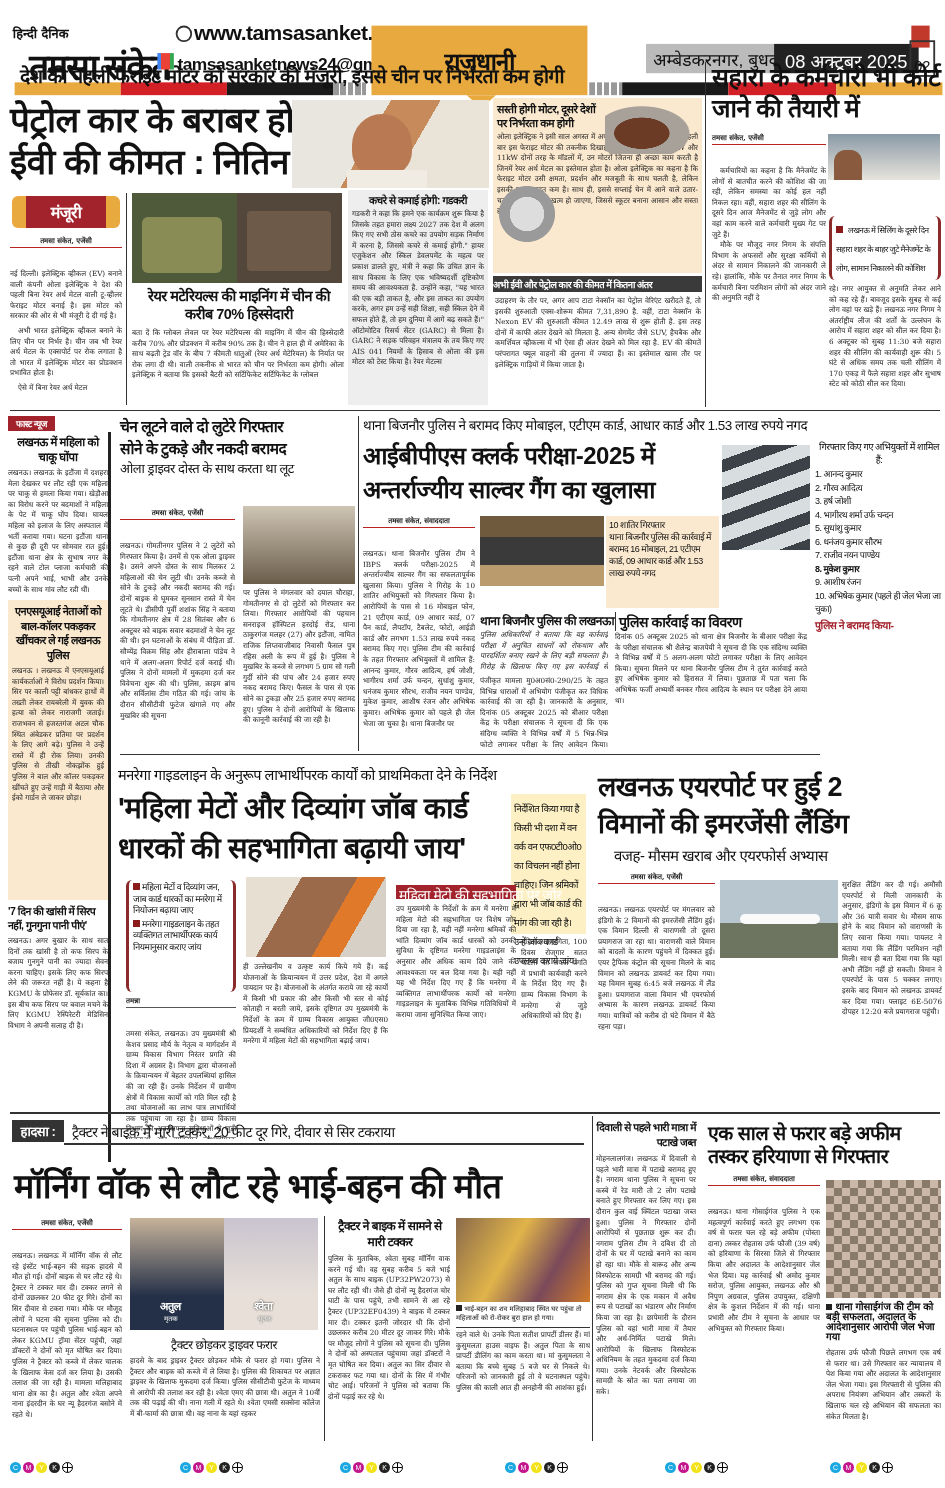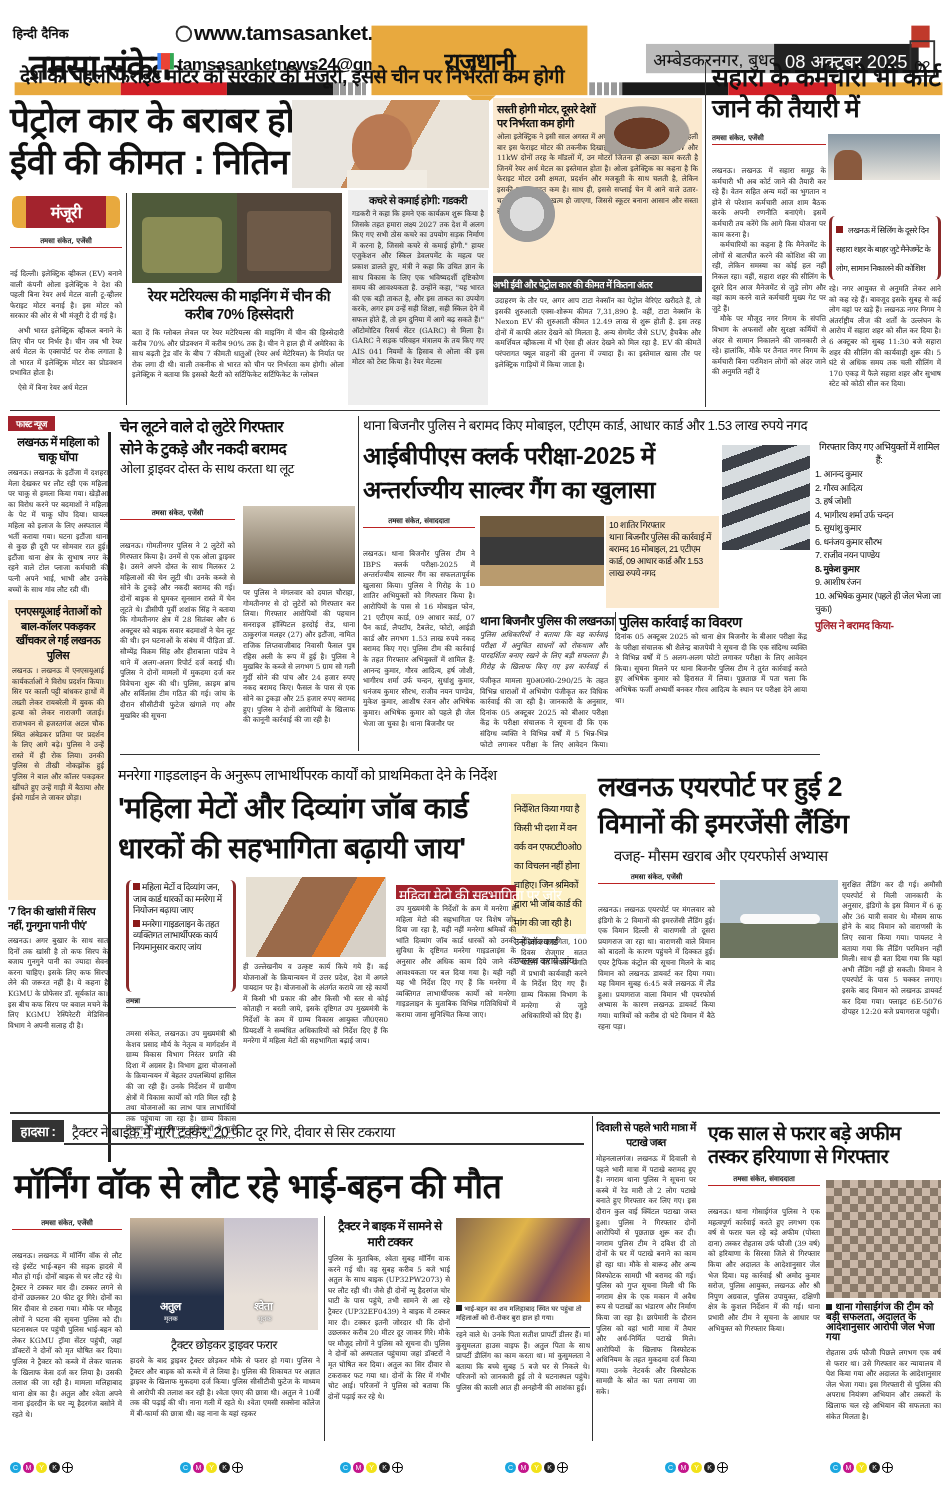--- a/index.html
+++ b/index.html
@@ -95,21 +95,20 @@
 </div>
 <div class="abs" data-name="price-heading" style="left:493px;top:276px;width:209px;height:16px;background:#3a3a3a;display:flex;align-items:center;padding-left:0">
   <span class="hl" style="color:#fff;font-size:9.5px;white-space:nowrap">अभी ईवी और पेट्रोल कार की कीमत में कितना अंतर</span>
 </div>
 <div class="abs body" data-name="price-body" style="left:495px;top:296px;width:206px;height:112px">उदाहरण के तौर पर, अगर आप टाटा नेक्सॉन का पेट्रोल वेरिएंट खरीदते हैं, तो इसकी शुरुआती एक्स-शोरूम कीमत 7,31,890 है. वहीं, टाटा नेक्सॉन के Nexon EV की शुरुआती कीमत 12.49 लाख से शुरू होती है. इस तरह दोनों में काफी अंतर देखने को मिलता है. अन्य सेगमेंट जैसे SUV, हैचबैक और कमर्शियल व्हीकल्स में भी ऐसा ही अंतर देखने को मिल रहा है. EV की कीमतें परंपरागत फ्यूल वाहनों की तुलना में ज्यादा हैं। का इस्तेमाल खास तौर पर इलेक्ट्रिक गाड़ियों में किया जाता है।</div>
 
 <div class="vline" data-name="column-divider" style="left:705px;top:62px;height:345px"></div>
 <div class="abs hl" data-name="sahara-headline" style="left:712px;top:62px;width:230px;font-size:25px;line-height:31px">सहारा के कर्मचारी भी कोर्ट जाने की तैयारी में</div>
 <div class="abs" data-name="sahara-text-col" style="left:712px;top:133px;width:114px">
   <div class="byline" data-name="byline">तमसा संकेत, एजेंसी</div>
-  <div class="body" data-name="article-body">लखनऊ। लखनऊ में सहारा समूह के कर्मचारी भी अब कोर्ट जाने की तैयारी कर रहे हैं। वेतन सहित अन्य मदों का भुगतान न होने से परेशान कर्मचारी आज शाम बैठक करके अपनी रणनीति बनाएंगे। इसमें कर्मचारी तय करेंगे कि आगे किस योजना पर काम करना है।</div>
   <div class="body" data-name="article-body" style="text-indent:8px">कर्मचारियों का कहना है कि मैनेजमेंट के लोगों से बातचीत करने की कोशिश की जा रही, लेकिन समस्या का कोई हल नहीं निकल रहा। वहीं, सहारा शहर की सीलिंग के दूसरे दिन आज मैनेजमेंट से जुड़े लोग और वहां काम करने वाले कर्मचारी मुख्य गेट पर जुटे हैं।</div>
   <div class="body" data-name="article-body" style="text-indent:8px;height:118px">मौके पर मौजूद नगर निगम के संपत्ति विभाग के अफसरों और सुरक्षा कर्मियों से अंदर से सामान निकालने की जानकारी ले रहे। हालांकि, मौके पर तैनात नगर निगम के कर्मचारी बिना परमिशन लोगों को अंदर जाने की अनुमति नहीं दे</div>
 </div>
 <div class="abs photo" data-name="sahara-photo" style="left:828px;top:134px;width:112px;height:46px;background:linear-gradient(#8a9aa6,#e7e4dd)">
   <div style="position:absolute;left:6px;top:16px;width:28px;height:30px;background:#8a5a3e;border-radius:40% 40% 0 0"></div>
 </div>
 <div class="abs" data-name="sahara-highlight" style="left:829px;top:216px;width:112px;height:64px;border-left:3px solid #8b2a2a;border-right:3px solid #8b2a2a;border-radius:6px;padding:2px 4px">
   <span style="display:inline-block;width:7px;height:7px;background:#8b1a1a" data-name="bullet-icon"></span>
   <span class="hl" style="font-size:8.2px;line-height:11px;font-weight:normal">लखनऊ में सिलिंग के दूसरे दिन सहारा शहर के बाहर जुटे मैनेजमेंट के लोग, सामान निकालने की कोशिश</span>
 </div>
@@ -249,21 +248,21 @@
 <div class="abs hl" data-name="accident-subheading" style="left:330px;top:1218px;width:120px;text-align:center;font-size:12px;line-height:16px">ट्रैक्टर ने बाइक में सामने से मारी टक्कर</div>
 <div class="abs body" data-name="accident-col3" style="left:328px;top:1254px;width:122px;height:186px">पुलिस के मुताबिक, श्वेता सुबह मॉर्निंग वाक करने गई थी। वह सुबह करीब 5 बजे भाई अतुल के साथ बाइक (UP32PW2073) से घर लौट रही थी। जैसे ही दोनों न्यू हैदरगंज चोर घाटी के पास पहुंचे, तभी सामने से आ रहे ट्रैक्टर (UP32EF0439) ने बाइक में टक्कर मार दी। टक्कर इतनी जोरदार थी कि दोनों उछलकर करीब 20 मीटर दूर जाकर गिरे। मौके पर मौजूद लोगों ने पुलिस को सूचना दी। पुलिस ने दोनों को अस्पताल पहुंचाया जहां डॉक्टरों ने मृत घोषित कर दिया। अतुल का सिर दीवार से टकराकर फट गया था। दोनों के सिर में गंभीर चोट आई। परिजनों ने पुलिस को बताया कि दोनों पढ़ाई कर रहे थे।</div>
 <div class="abs photo" data-name="crowd-photo" style="left:456px;top:1218px;width:134px;height:84px;background:linear-gradient(120deg,#8a6a4a,#e0b44a 40%,#7a4a5a 70%,#d07a2a)"></div>
 <div class="abs" data-name="crowd-caption" style="left:456px;top:1305px;width:134px;font-size:6.8px;line-height:9px;border-bottom:1px solid #333;padding-bottom:4px">
   <span data-name="bullet-icon" style="display:inline-block;width:6px;height:6px;background:#222"></span>
   <span>भाई-बहन का शव मलिहाबाद स्थित घर पहुंचा तो महिलाओं को रो-रोकर बुरा हाल हो गया।</span>
 </div>
 <div class="abs body" data-name="accident-col4" style="left:456px;top:1330px;width:134px;height:110px">रहने वाले थे। उनके पिता सतीश प्रापर्टी डीलर हैं। मां कुसुमलता हाउस वाइफ हैं। अतुल पिता के साथ प्रापर्टी डीलिंग का काम करता था। मां कुसुमलता ने बताया कि बच्चे सुबह 5 बजे घर से निकले थे। परिजनों को जानकारी हुई तो वे घटनास्थल पहुंचे। पुलिस की काली आत ही अनहोनी की आशंका हुई।</div>
 
 <div class="vline" data-name="column-divider" style="left:592px;top:1116px;height:325px"></div>
-<div class="abs hl" data-name="firecracker-headline" style="left:596px;top:1120px;width:100px;text-align:center;font-size:10.5px;line-height:15px">दिवाली से पहले भारी मात्रा में पटाखे जब्त</div>
+<div class="abs hl" data-name="firecracker-headline" style="left:596px;top:1120px;width:100px;text-align:right;font-size:10.5px;line-height:15px">दिवाली से पहले भारी मात्रा में पटाखे जब्त</div>
 <div class="abs body" data-name="firecracker-body" style="left:596px;top:1154px;width:100px;height:286px">मोहनलालगंज। लखनऊ में दिवाली से पहले भारी मात्रा में पटाखे बरामद हुए हैं। नगराम थाना पुलिस ने सूचना पर कस्बे में रेड मारी तो 2 लोग पटाखे बनाते हुए गिरफ्तार कर लिए गए। इस दौरान कुल वाई क्विंटल पटाखा जब्त हुआ। पुलिस ने गिरफ्तार दोनों आरोपियों से पूछताछ शुरू कर दी। नगराम पुलिस टीम ने दबिश दी तो दोनों के घर में पटाखे बनाने का काम हो रहा था। मौके से बारूद और अन्य विस्फोटक सामग्री भी बरामद की गई। पुलिस को गुप्त सूचना मिली थी कि नगराम क्षेत्र के एक मकान में अवैध रूप से पटाखों का भंडारण और निर्माण किया जा रहा है। छापेमारी के दौरान पुलिस को वहां भारी मात्रा में तैयार और अर्ध-निर्मित पटाखे मिले। आरोपियों के खिलाफ विस्फोटक अधिनियम के तहत मुकदमा दर्ज किया गया। उनके नेटवर्क और विस्फोटक सामग्री के स्रोत का पता लगाया जा सके।</div>
 
 <div class="abs hl" data-name="opium-headline" style="left:708px;top:1122px;width:235px;font-size:19.5px;line-height:23px">एक साल से फरार बड़े अफीम तस्कर हरियाणा से गिरफ्तार</div>
 <div class="abs" data-name="opium-col1" style="left:708px;top:1174px;width:112px">
   <div class="byline" style="text-align:center">तमसा संकेत, संवाददाता</div>
   <div class="body" style="height:250px">लखनऊ। थाना गोसाईगंज पुलिस ने एक महत्वपूर्ण कार्रवाई करते हुए लगभग एक वर्ष से फरार चल रहे बड़े अफीम (पोस्ता दाना) तस्कर रोहतास उर्फ फौजी (39 वर्ष) को हरियाणा के सिरसा जिले से गिरफ्तार किया और अदालत के आदेशानुसार जेल भेज दिया। यह कार्रवाई श्री अमोद कुमार सरोज, पुलिस आयुक्त, लखनऊ और श्री निपुण अग्रवाल, पुलिस उपायुक्त, दक्षिणी क्षेत्र के कुशल निर्देशन में की गई। थाना प्रभारी और टीम ने सूचना के आधार पर अभियुक्त को गिरफ्तार किया।</div>
 </div>
 <div class="abs photo" data-name="accused-photo-pixelated" style="left:826px;top:1180px;width:115px;height:118px;background:repeating-conic-gradient(#cbb8a8 0 25%,#8a7a6a 0 50%) 0 0/16px 16px"></div>
 <div class="abs" data-name="opium-photo-caption" style="left:826px;top:1302px;width:115px;font-size:10px;line-height:10px;font-weight:bold">
   <span data-name="bullet-icon" style="display:inline-block;width:6px;height:6px;background:#222"></span>

